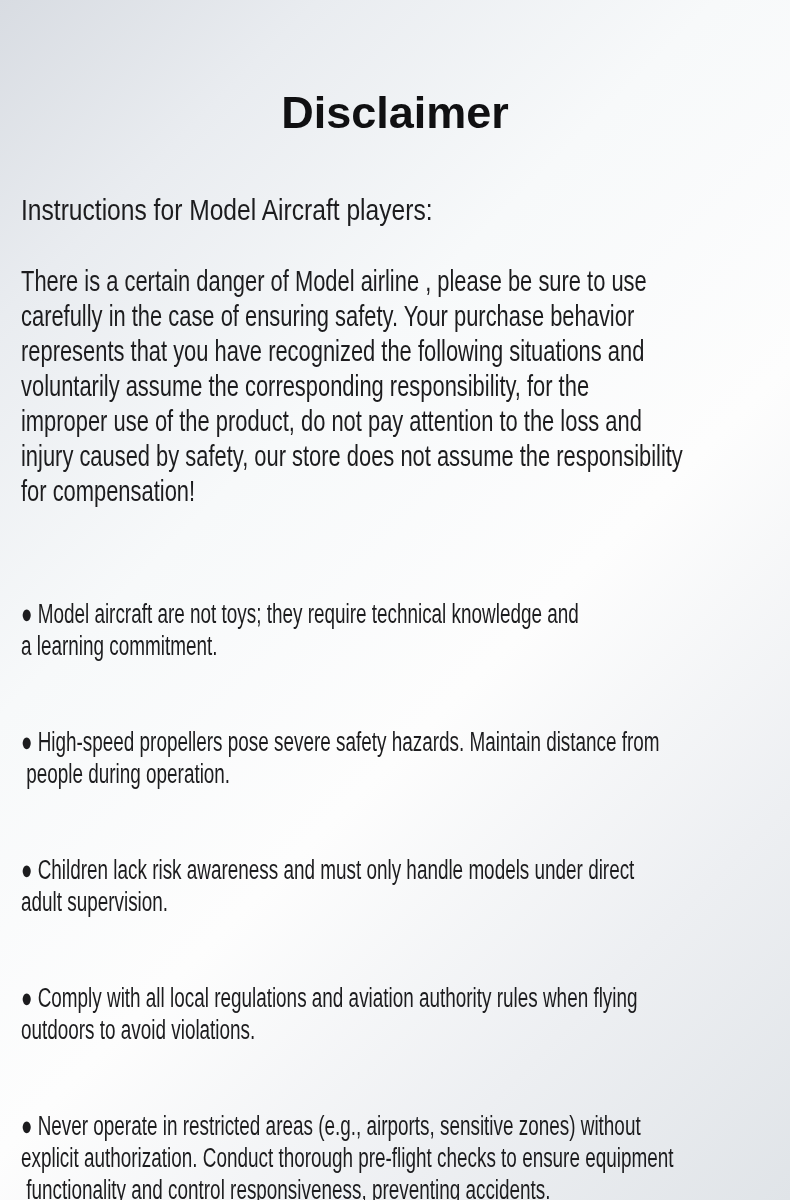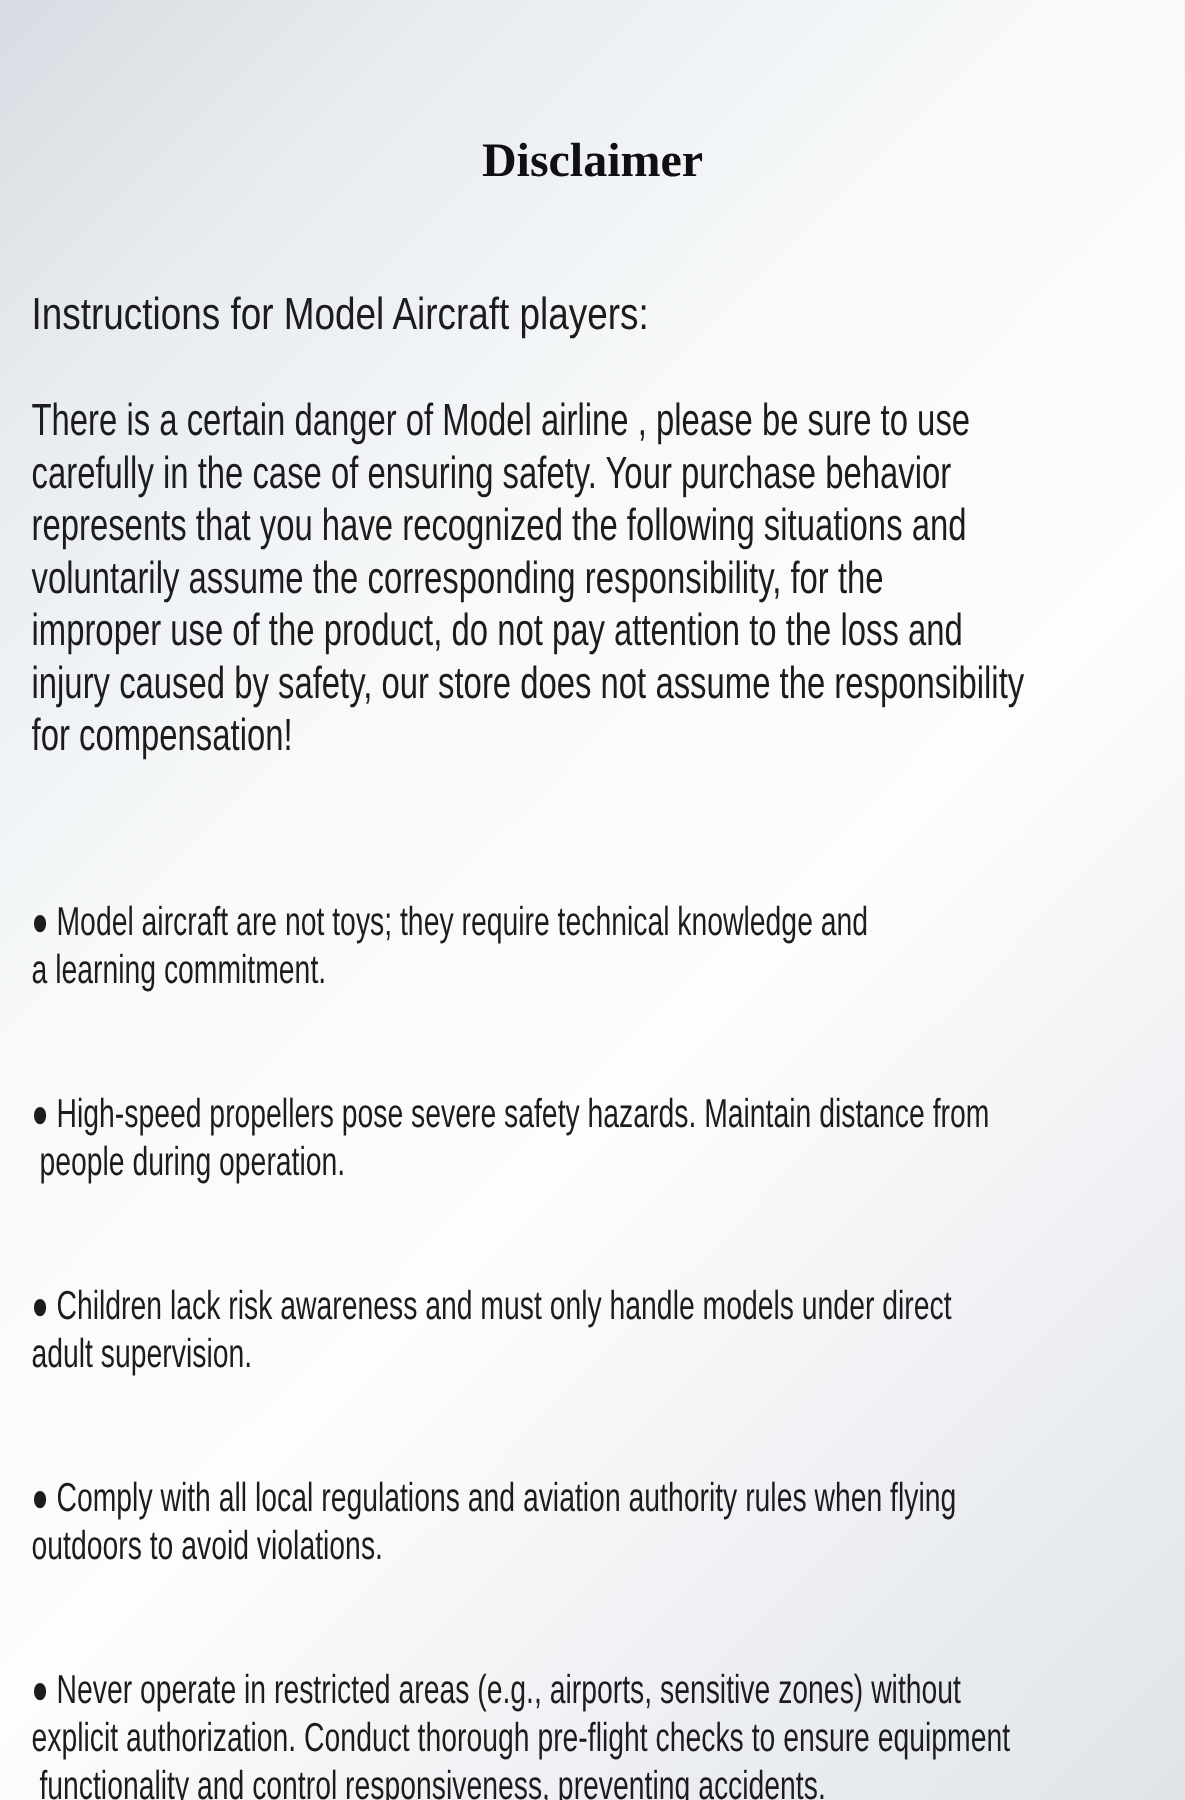--- a/index.html
+++ b/index.html
@@ -25,25 +25,24 @@
     height: 1200px;
     color: #1d1d1f;
   }
   .title {
     position: absolute;
     top: 90px;
     left: 0;
     width: 790px;
     margin: 0;
     text-align: center;
-    font-size: 32px;
+    font-size: 45px;
     font-weight: 700;
     line-height: 1;
     color: #101012;
-    font-family: Liberation Serif, serif;
   }
   .heading {
     position: absolute;
     top: 195px;
     left: 21px;
     margin: 0;
     font-size: 30px;
     font-weight: 400;
     line-height: 1;
     white-space: nowrap;

